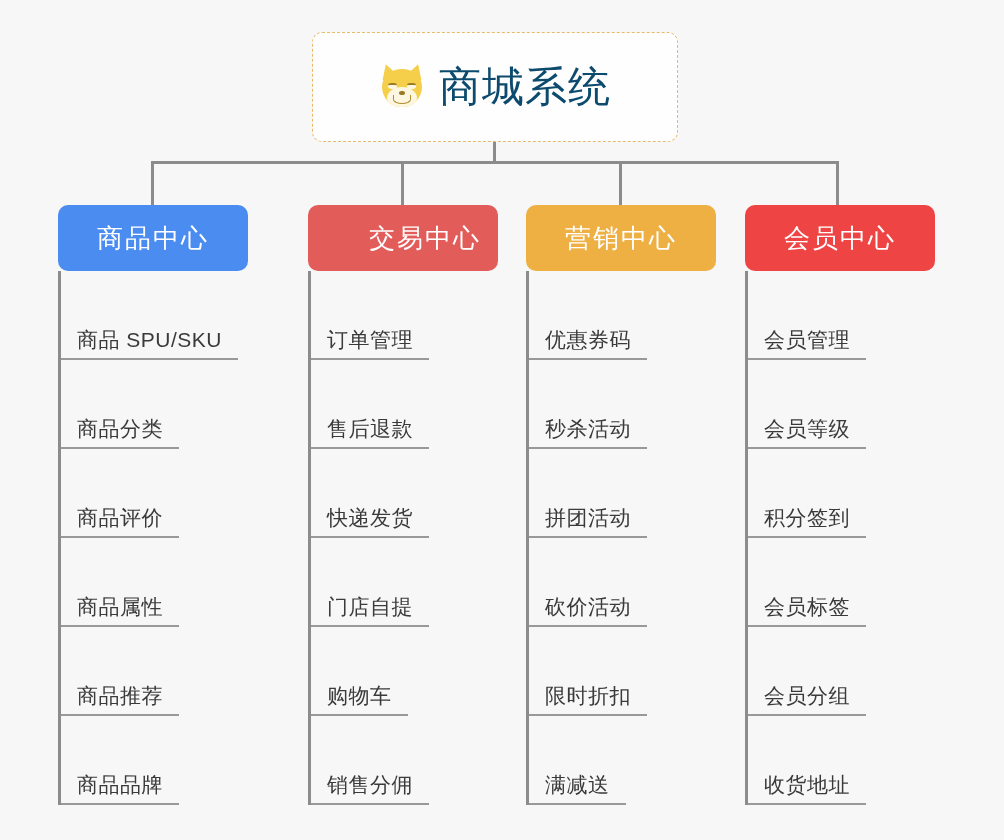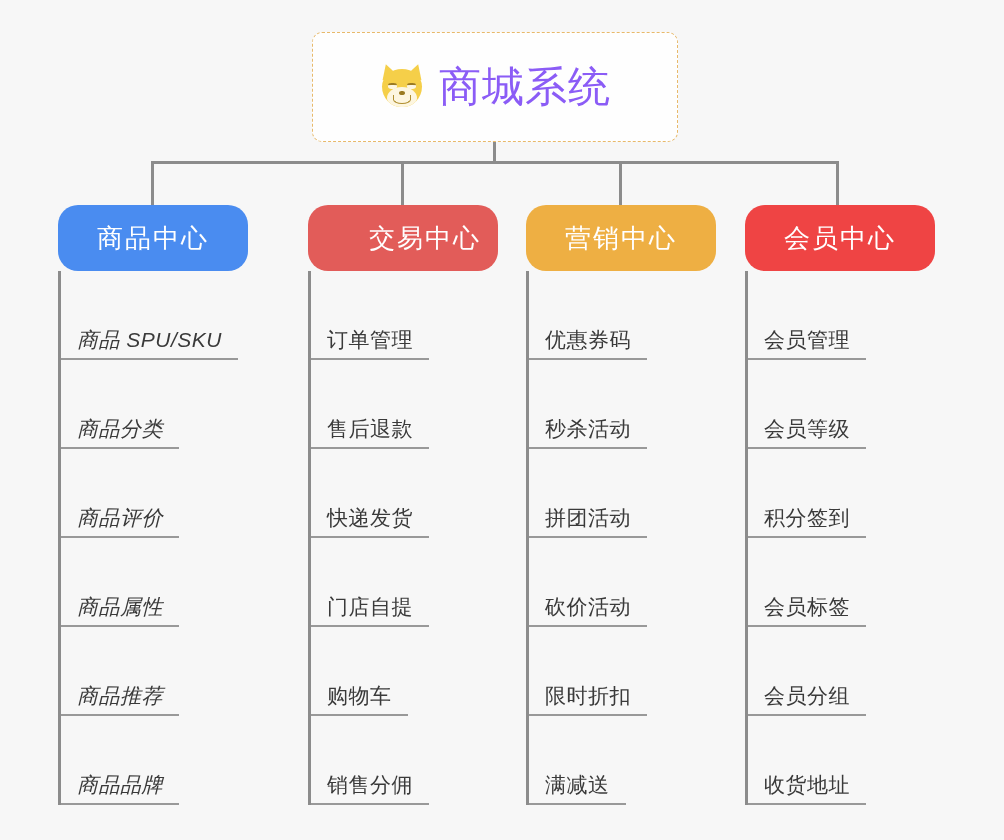--- a/index.html
+++ b/index.html
@@ -119,21 +119,21 @@
   .conn-h { height: 3px; }
 
   
   .column {
     position: absolute;
     top: 205px;
     width: 190px;
   }
   .cat-box {
     height: 66px;
-    border-radius: 20px;
+    border-radius: 10px;
     display: flex;
     align-items: center;
     justify-content: center;
     color: #ffffff;
     font-size: 26px;
     letter-spacing: 2px;
     white-space: nowrap;
   }
   .leaf-list {
     position: relative;
@@ -185,35 +185,35 @@
       <div class="dog-ear left"></div>
       <div class="dog-ear right"></div>
       <div class="dog-face">
         <div class="dog-muzzle"></div>
         <div class="dog-eye left"></div>
         <div class="dog-eye right"></div>
         <div class="dog-nose"></div>
         <div class="dog-mouth"></div>
       </div>
     </div>
-    <div class="root-title" style="color: #8b5cf6;">商城系统</div>
+    <div class="root-title" style="color: #0c4a6e;">商城系统</div>
   </div>
 
   <div class="conn conn-v" style="left: 493px; top: 142px; height: 22px; background: rgb(140, 140, 140);"></div>
   <div class="conn conn-h" style="left: 151px; top: 161px; width: 688px; background: rgb(140, 140, 140);"></div>
   <div class="conn conn-v" style="left: 151px; top: 161px; height: 46px; background: rgb(140, 140, 140);"></div>
   <div class="conn conn-v" style="left: 401px; top: 161px; height: 46px; background: rgb(140, 140, 140);"></div>
   <div class="conn conn-v" style="left: 619px; top: 161px; height: 46px; background: rgb(140, 140, 140);"></div>
   <div class="conn conn-v" style="left: 836px; top: 161px; height: 46px; background: rgb(140, 140, 140);"></div>
 
   <div class="column" id="col-0">
     <div class="cat-box" style="background-color: rgb(74, 140, 240);">
       <span>商品中心</span>
     </div>
-    <div class="leaf-list" style="border-left-color: rgb(140, 140, 140); font-style: italic;">
+    <div class="leaf-list" style="border-left-color: rgb(140, 140, 140);">
       <div class="leaf">
           <div class="leaf-inner">
         <div class="leaf-label">商品 SPU/SKU</div>
         <div class="leaf-rule"></div>
           </div>
         </div>
       <div class="leaf">
           <div class="leaf-inner">
         <div class="leaf-label">商品分类</div>
         <div class="leaf-rule"></div>

